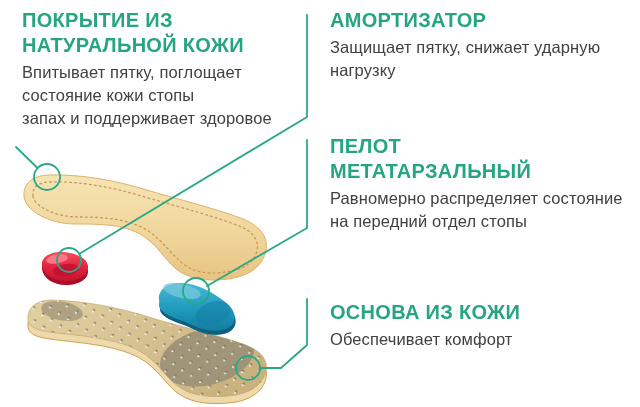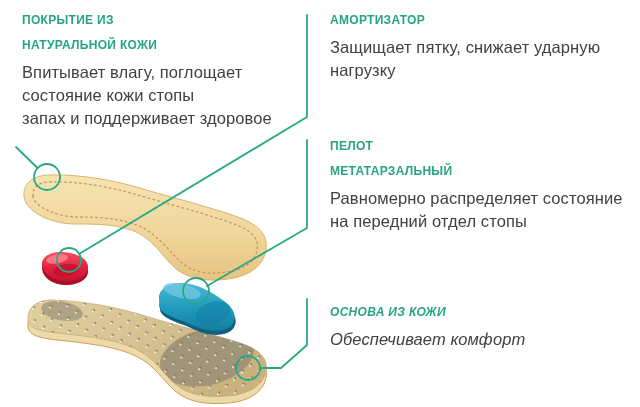--- a/index.html
+++ b/index.html
@@ -6,32 +6,32 @@
   body{
     width:640px;height:407px;background:#ffffff;
     font-family:"Liberation Sans","DejaVu Sans",sans-serif;
     position:relative;overflow:hidden;
     -webkit-font-smoothing:antialiased;
   }
   #stage{position:absolute;inset:0;width:640px;height:407px;}
   #art{position:absolute;left:0;top:0;pointer-events:none;}
   .label{position:absolute;}
   .label .hline{
-    font-size:12px;line-height:25px;font-weight:700;
+    font-size:20px;line-height:25px;font-weight:700;
     color:#27a583;letter-spacing:.3px;white-space:nowrap;
   }
   .label .desc{margin-top:3px;}
   .label .dline{
     font-size:16.5px;line-height:23px;color:#414042;
     letter-spacing:.1px;white-space:nowrap;
   }
   #label-cover{left:22px;top:8px;}
   #label-shock{left:330px;top:8px;}
   #label-pelot{left:330px;top:134px;}
-  #label-base{left:330px;top:300px;font-style:italic;}
+  #label-base{left:330px;top:300px;}
 </style>
 </head>
 <body>
 
 <div id="stage">
 
   <svg id="art" width="640" height="407" viewBox="0 0 640 407">
     <defs>
       <linearGradient id="gTop" x1="0" y1="0" x2="0" y2="1">
         <stop offset="0" stop-color="#f6e4b4"></stop>
@@ -130,21 +130,21 @@
       <circle cx="248" cy="368" r="12"></circle>
     </g>
   </svg>
 
   <div class="label" id="label-cover">
     <div class="heading">
       <div class="hline">ПОКРЫТИЕ ИЗ</div>
       <div class="hline">НАТУРАЛЬНОЙ КОЖИ</div>
     </div>
     <div class="desc">
-      <div class="dline">Впитывает влагу, поглощает</div>
+      <div class="dline">Впитывает пятку, поглощает</div>
       <div class="dline">состояние кожи стопы</div>
       <div class="dline">запах и поддерживает здоровое</div>
     </div>
   </div>
 
   <div class="label" id="label-shock">
     <div class="heading">
       <div class="hline">АМОРТИЗАТОР</div>
     </div>
     <div class="desc">

